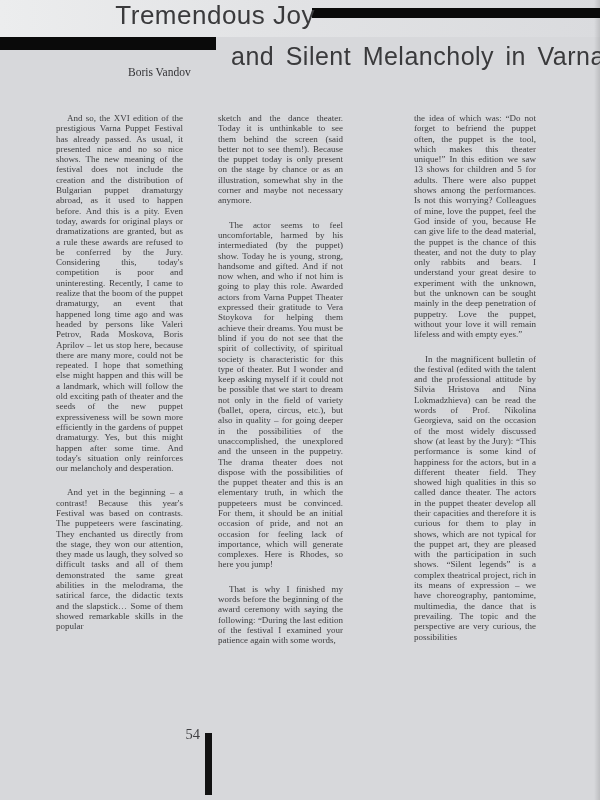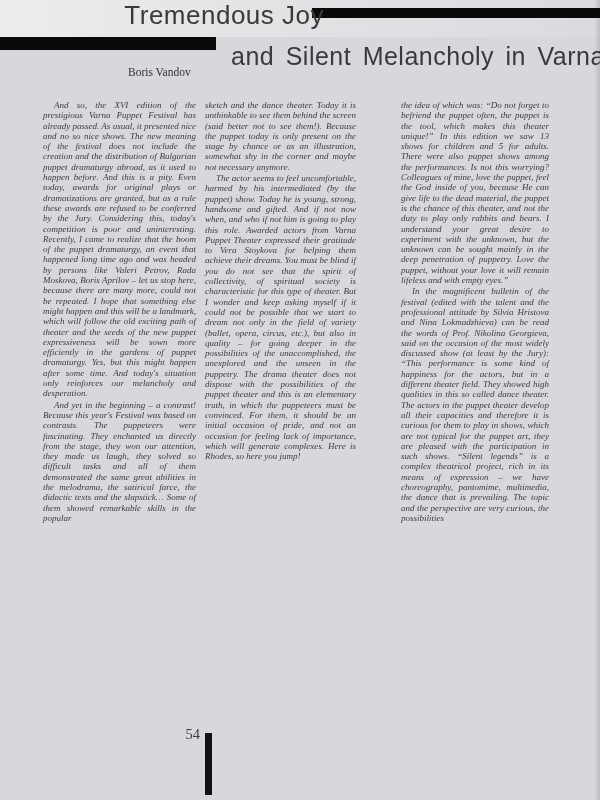--- a/index.html
+++ b/index.html
@@ -21,21 +21,21 @@
     background: linear-gradient(90deg, rgba(0,0,0,0) 0%, rgba(0,0,0,0.12) 100%);
   }
   .bar { background: #0a0a0a; position: absolute; }
   .bar-right { top: 8px; left: 312px; width: 288px; height: 10px; }
   .bar-left  { top: 37px; left: 0; width: 216px; height: 13px; }
   .vbar {
     position: absolute; left: 205px; top: 733px;
     width: 7px; height: 62px; background: #121212;
   }
   .title-line1 {
-    position: absolute; top: 0px; left: 16px; width: 308px;
+    position: absolute; top: 0px; left: 7px; width: 308px;
     margin: 0; text-align: right;
     font-family: "Liberation Sans", sans-serif;
     font-weight: 400; font-size: 26px; letter-spacing: 0.5px;
     color: #3a3a3c; white-space: nowrap;
   }
   .title-line2 {
     position: absolute; top: 30px; left: 219px;
     margin: 12px;
     font-family: "Liberation Sans", sans-serif;
     font-weight: 400; font-size: 25px; letter-spacing: 0.5px;
@@ -46,21 +46,21 @@
     position: absolute; left: 128px; top: 66px;
     font-family: "Liberation Serif", serif;
     font-size: 11.5px; color: #333336;
   }
   .col {
     position: absolute; top: 99px; height: 624px; overflow: hidden;
     font-size: 9px; line-height: 10.3px;
     text-align: justify; color: #3c3c3e;
     hyphens: auto; -webkit-hyphens: auto;
   }
-  .col p { margin: 1px; font-style: italic; }
+  .col p { margin: 14px; }
   .col p.indent { text-indent: 11px; }
   .col1 { left: 42px;  width: 155px; }
   .col2 { left: 204px; width: 153px; }
   .col3 { left: 400px; width: 150px; }
   .page-number {
     position: absolute; left: 158px; top: 726px;
     width: 42px; text-align: right;
     font-family: "Liberation Serif", serif;
     font-size: 14.5px; color: #3f3f42;
   }
@@ -82,20 +82,21 @@
   <div class="author">Boris Vandov</div>
 
   <div class="col col1">
     <p class="indent">And so, the XVI edition of the prestigious Varna Puppet Festival has already passed. As usual, it presented nice and no so nice shows. The new meaning of the festival does not include the creation and the distribution of Bulgarian puppet dramaturgy abroad, as it used to happen before. And this is a pity. Even today, awards for original plays or dramatizations are granted, but as a rule these awards are refused to be conferred by the Jury. Considering this, today's competition is poor and uninteresting. Recently, I came to realize that the boom of the puppet dramaturgy, an event that happened long time ago and was headed by persons like Valeri Petrov, Rada Moskova, Boris Aprilov – let us stop here, because there are many more, could not be repeated. I hope that something else might happen and this will be a landmark, which will follow the old exciting path of theater and the seeds of the new puppet expressiveness will be sown more efficiently in the gardens of puppet dramaturgy. Yes, but this might happen after some time. And today's situation only reinforces our melancholy and desperation.</p>
     <p class="indent">And yet in the beginning – a contrast! Because this year's Festival was based on contrasts. The puppeteers were fascinating. They enchanted us directly from the stage, they won our attention, they made us laugh, they solved so difficult tasks and all of them demonstrated the same great abilities in the melodrama, the satirical farce, the didactic texts and the slapstick… Some of them showed remarkable skills in the popular</p>
   </div>
 
   <div class="col col2">
     <p>sketch and the dance theater. Today it is unthinkable to see them behind the screen (said better not to see them!). Because the puppet today is only present on the stage by chance or as an illustration, somewhat shy in the corner and maybe not necessary anymore.</p>
     <p class="indent">The actor seems to feel uncomfortable, harmed by his intermediated (by the puppet) show. Today he is young, strong, handsome and gifted. And if not now when, and who if not him is going to play this role. Awarded actors from Varna Puppet Theater expressed their gratitude to Vera Stoykova for helping them achieve their dreams. You must be blind if you do not see that the spirit of collectivity, of spiritual society is characteristic for this type of theater. But I wonder and keep asking myself if it could not be possible that we start to dream not only in the field of  variety (ballet, opera, circus, etc.), but also in quality – for going deeper in the possibilities of the unaccomplished, the unexplored and the unseen in the puppetry. The drama theater does not dispose with the possibilities of the puppet theater and this is an elementary truth, in which the puppeteers must be convinced. For them, it should be an initial occasion of pride, and not an occasion for feeling lack of importance, which will generate complexes. Here is Rhodes, so here you jump!</p>
+    <p class="indent">That is why I finished my words before the beginning of the award ceremony with saying the following: “During the last edition of the festival I examined your patience again with some words,</p>
   </div>
 
   <div class="col col3">
     <p>the idea of which was: “Do not forget to befriend the puppet often, the puppet is the tool, which makes this theater unique!” In this edition we saw 13 shows for children and 5 for adults. There were also puppet shows among the performances. Is not this worrying? Colleagues of mine, love the puppet, feel the God inside of you, because He can give life to the dead material, the puppet is the chance of this theater, and not the duty to play only rabbits and bears. I understand your great desire to experiment with the unknown, but the unknown can be sought mainly in the deep penetration of puppetry. Love the puppet, without your love it will remain lifeless and with empty eyes.”</p>
     <p class="indent">In the magnificent bulletin of the festival (edited with the talent and the professional attitude by Silvia Hristova and Nina Lokmadzhieva) can be read the words of Prof. Nikolina Georgieva, said on the occasion of the most widely discussed show (at least by the Jury): “This performance is some kind of happiness for the actors, but in a different theater field. They showed high qualities in this so called dance theater. The actors in the puppet theater develop all their capacities and therefore it is curious for them to play in shows, which are not typical for the puppet art, they are pleased with the participation in such shows. “Silent legends” is a complex theatrical project, rich in its means of expression – we have choreography, pantomime, multimedia, the dance that is prevailing. The topic and the perspective are very curious, the possibilities</p>
   </div>
 
   <div class="page-number">54</div>
   <div class="vbar"></div>
 

